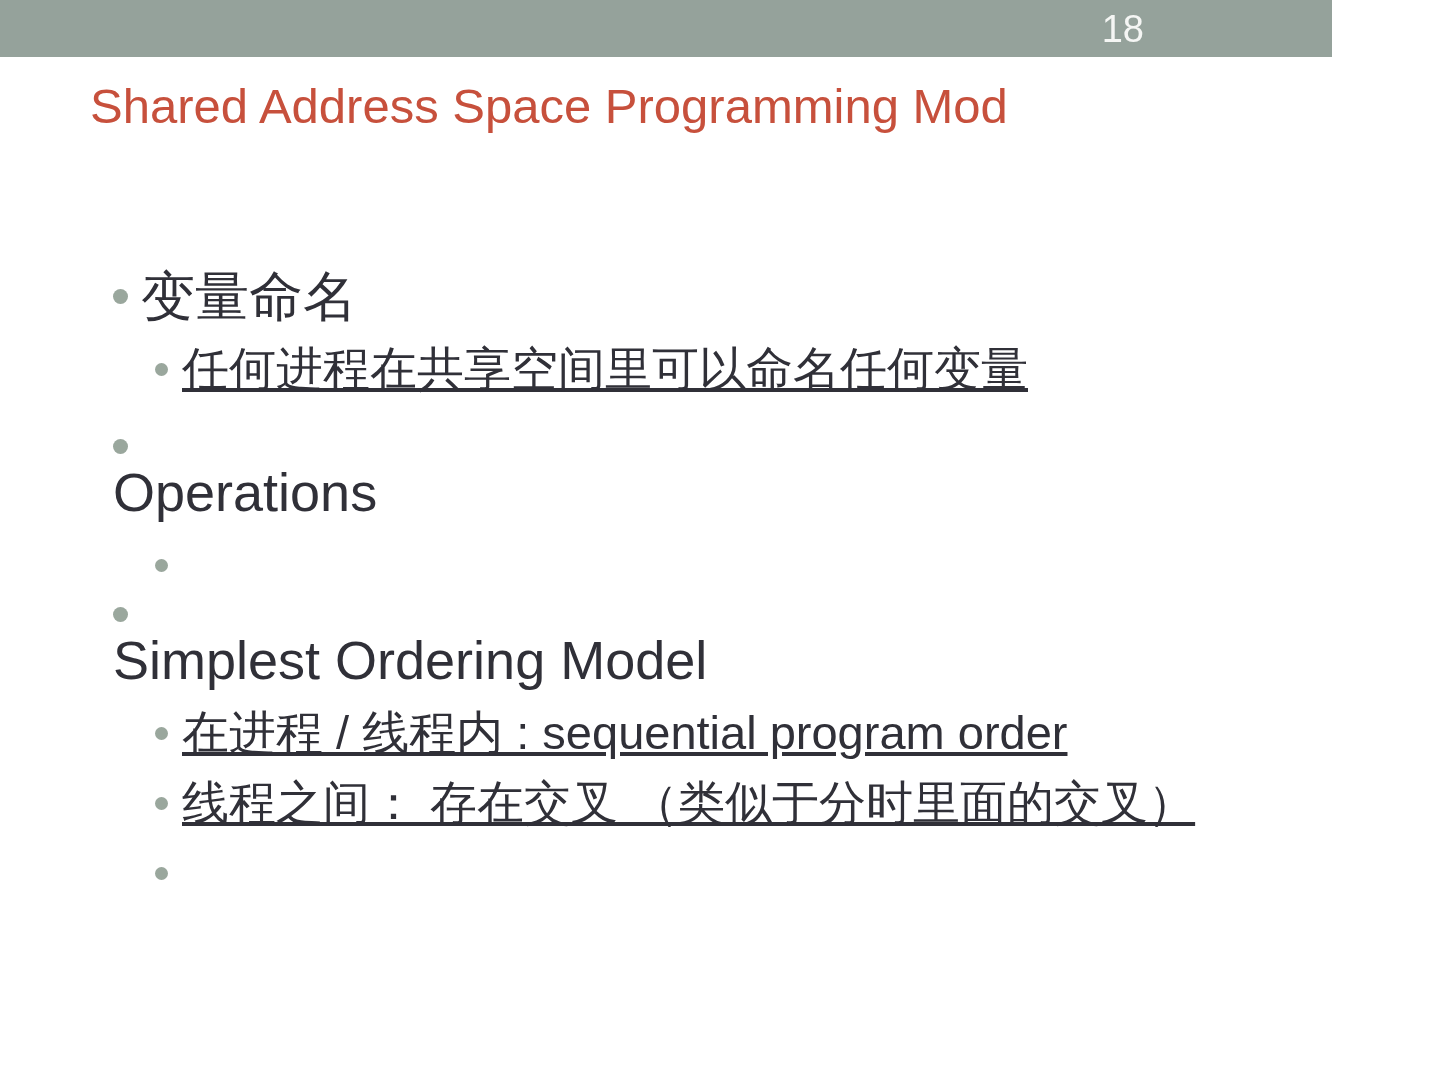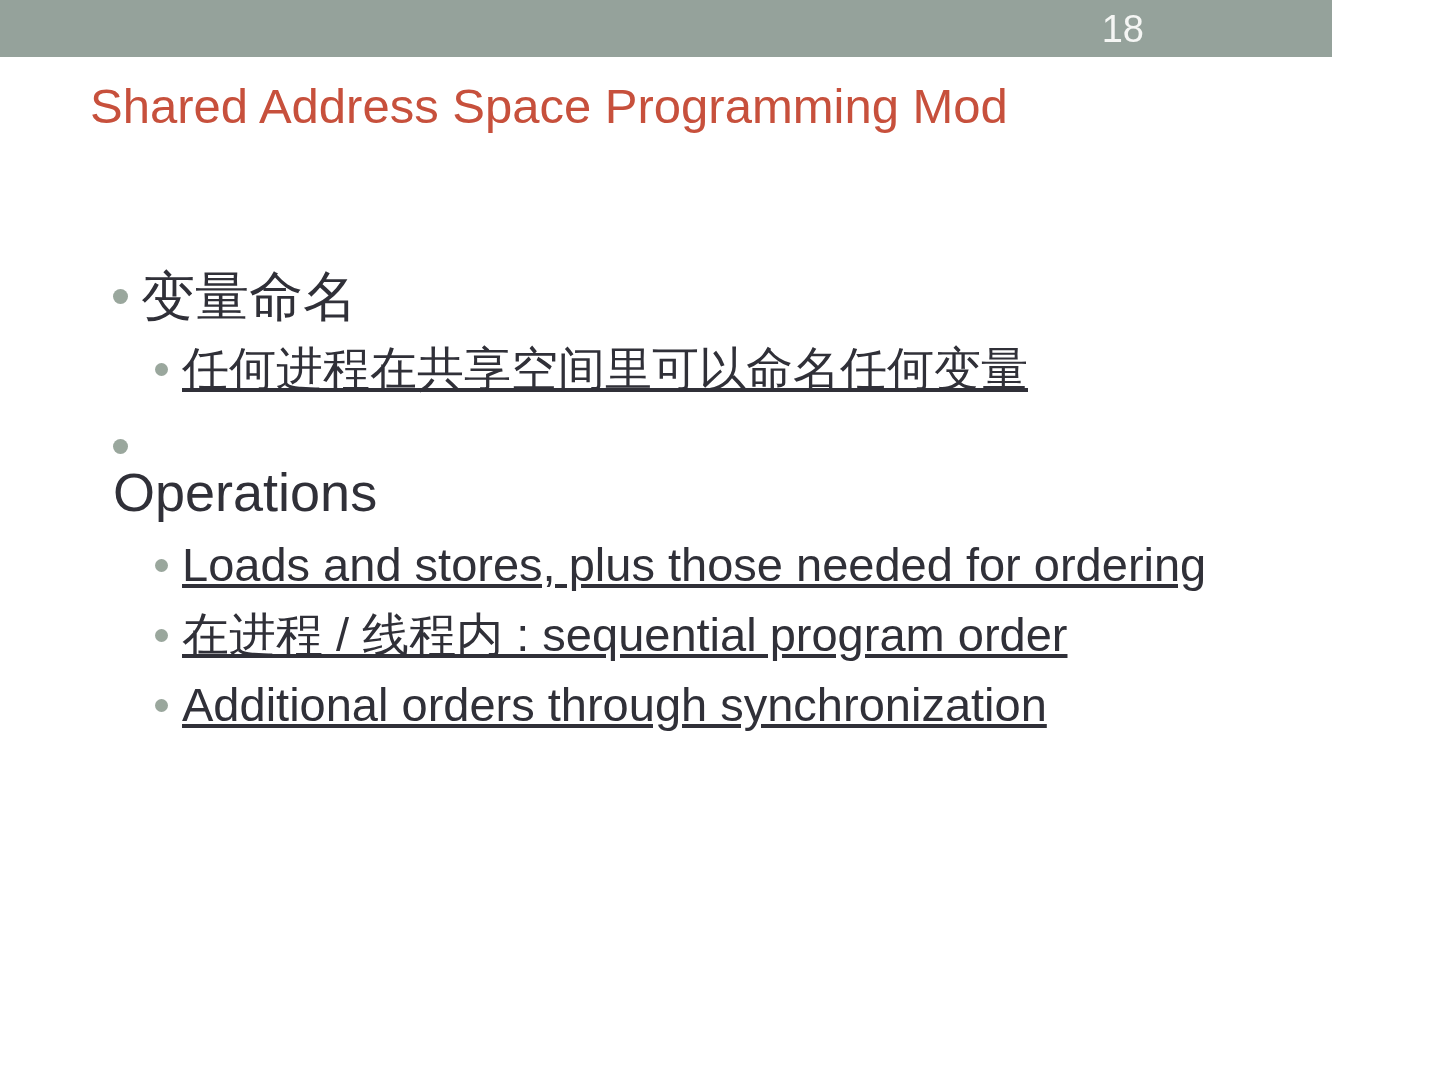--- a/index.html
+++ b/index.html
@@ -97,29 +97,35 @@
       <span class="text">任何进程在共享空间里可以命名任何变量</span>
     </div>
 
     <div class="row l1">
       <span class="dot"></span>
       <span class="text">Operations</span>
     </div>
 
     <div class="row l2">
       <span class="dot"></span>
-      <span class="text">Loads and stores, plus those needed for ordering</span>
     </div>
 
+    <div class="row l1">
+      <span class="dot"></span>
+      <span class="text">Simplest Ordering Model</span>
+    </div>
 
     <div class="row l2">
       <span class="dot"></span>
       <span class="text">在进程 / 线程内 : sequential program order</span>
     </div>
 
+    <div class="row l2">
+      <span class="dot"></span>
+      <span class="text">线程之间： 存在交叉 （类似于分时里面的交叉）</span>
+    </div>
 
     <div class="row l2">
       <span class="dot"></span>
-      <span class="text">Additional orders through synchronization</span>
     </div>
 
   </div>
 </div>
 
 </body></html>

